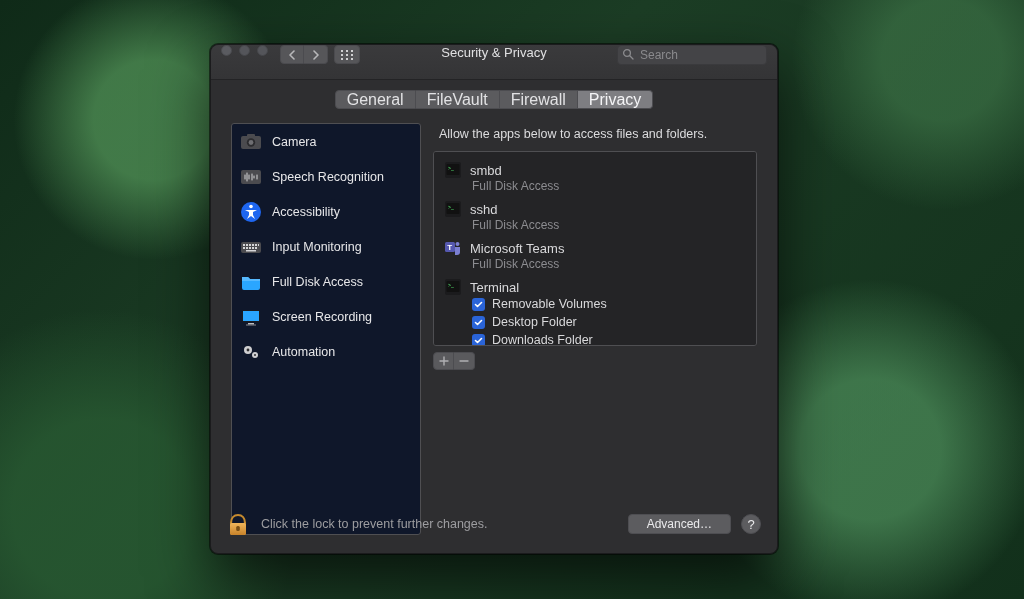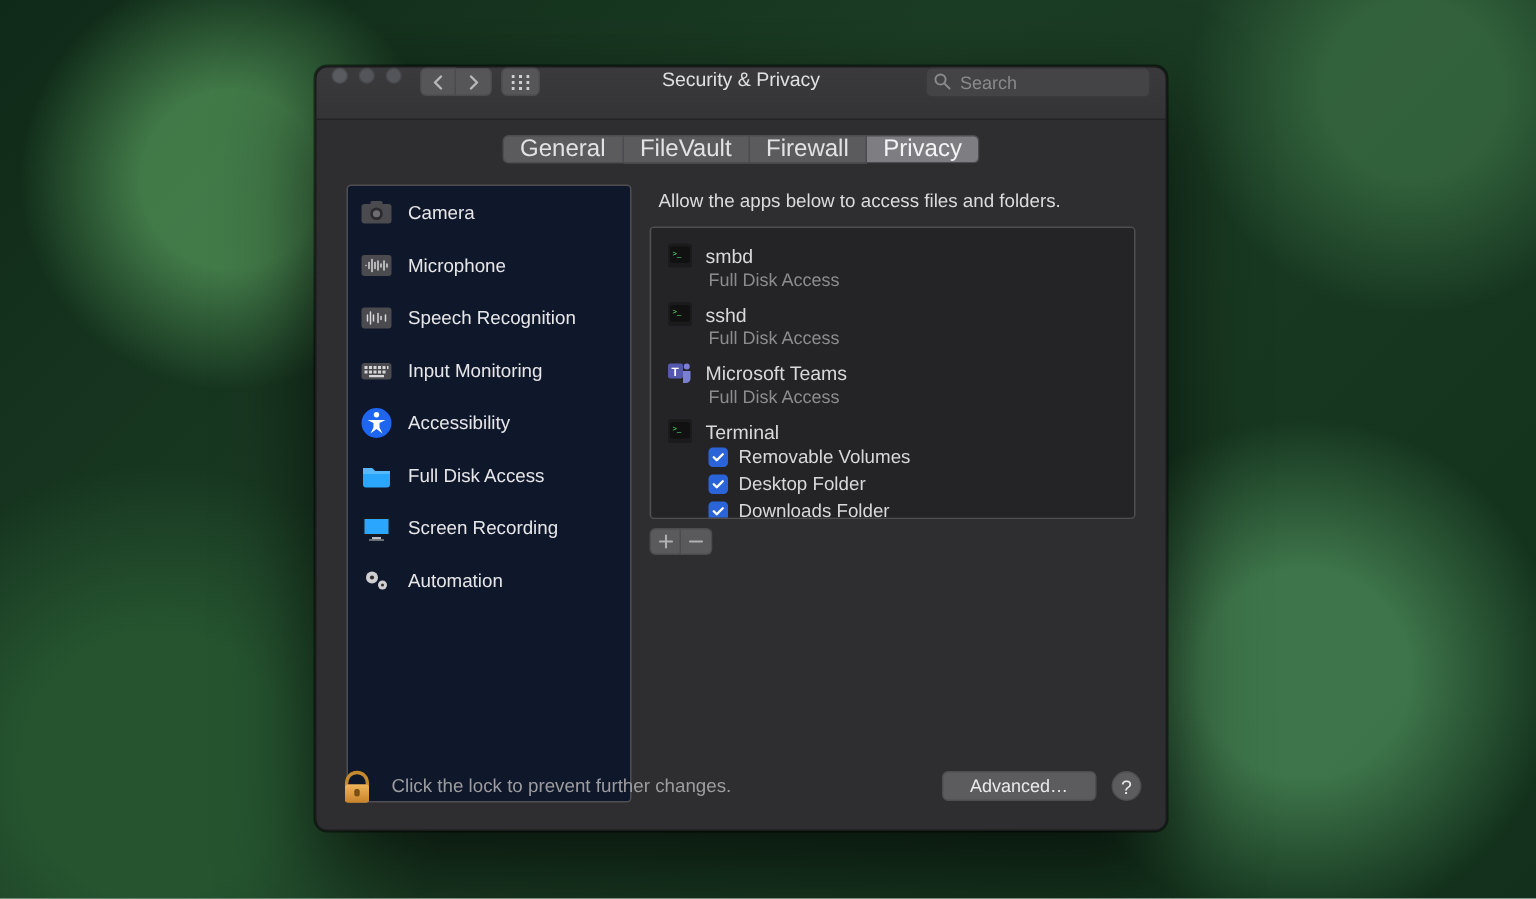--- a/index.html
+++ b/index.html
@@ -216,48 +216,40 @@
               <circle cx="11" cy="11.5" r="2.4" fill="#6e6e72"></circle>
             </svg>
           </span>
           <span>Camera</span>
         </div>
         <div class="cat">
           <span class="icon">
             <svg width="22" height="22" viewBox="0 0 22 22">
               <rect x="1" y="4" width="20" height="14" rx="2" fill="#4b4b4f"></rect>
               <g stroke="#d8d8da" stroke-width="1" stroke-linecap="round">
-                <line x1="4" y1="11" x2="4" y2="11"></line>
-                <line x1="6" y1="9" x2="6" y2="13"></line>
-                <line x1="8" y1="7" x2="8" y2="15"></line>
-                <line x1="10" y1="9" x2="10" y2="13"></line>
-                <line x1="12" y1="8" x2="12" y2="14"></line>
-                <line x1="14" y1="10" x2="14" y2="12"></line>
-                <line x1="16" y1="8" x2="16" y2="14"></line>
-                <line x1="18" y1="10" x2="18" y2="12"></line>
-              </g>
-            </svg>
-          </span>
-          <span>Microphone</span>
-        </div>
-        <div class="cat">
-          <span class="icon">
-            <svg width="22" height="22" viewBox="0 0 22 22">
-              <rect x="1" y="4" width="20" height="14" rx="2" fill="#4b4b4f"></rect>
-              <g stroke="#d8d8da" stroke-width="1" stroke-linecap="round">
                 <line x1="5" y1="9" x2="5" y2="13"></line>
                 <line x1="7" y1="7" x2="7" y2="15"></line>
                 <line x1="9" y1="9" x2="9" y2="13"></line>
                 <line x1="12" y1="8" x2="12" y2="14"></line>
                 <line x1="14" y1="10" x2="14" y2="12"></line>
                 <line x1="17" y1="9" x2="17" y2="13"></line>
               </g>
             </svg>
           </span>
           <span>Speech Recognition</span>
+        </div>
+        <div class="cat">
+          <span class="icon">
+            <svg width="22" height="22" viewBox="0 0 22 22">
+              <circle cx="11" cy="11" r="10" fill="#1e66f0"></circle>
+              <circle cx="11" cy="5.5" r="1.8" fill="#fff"></circle>
+              <path d="M5 9h12l-4 2v3l2 4-4-3-4 3 2-4v-3z" fill="#fff"></path>
+            </svg>
+          </span>
+          <span>Accessibility</span>
         </div>
         <div class="cat">
           <span class="icon">
             <svg width="22" height="22" viewBox="0 0 22 22">
               <rect x="1" y="6" width="20" height="11" rx="2" fill="#4b4b4f"></rect>
               <g fill="#d6d6d8">
                 <rect x="3" y="8" width="2" height="2"></rect>
                 <rect x="6" y="8" width="2" height="2"></rect>
                 <rect x="9" y="8" width="2" height="2"></rect>
                 <rect x="12" y="8" width="2" height="2"></rect>
@@ -266,30 +258,20 @@
                 <rect x="3" y="11" width="2" height="2"></rect>
                 <rect x="6" y="11" width="2" height="2"></rect>
                 <rect x="9" y="11" width="2" height="2"></rect>
                 <rect x="12" y="11" width="2" height="2"></rect>
                 <rect x="15" y="11" width="2" height="2"></rect>
                 <rect x="6" y="14" width="10" height="1.5"></rect>
               </g>
             </svg>
           </span>
           <span>Input Monitoring</span>
-        </div>
-        <div class="cat">
-          <span class="icon">
-            <svg width="22" height="22" viewBox="0 0 22 22">
-              <circle cx="11" cy="11" r="10" fill="#1e66f0"></circle>
-              <circle cx="11" cy="5.5" r="1.8" fill="#fff"></circle>
-              <path d="M5 9h12l-4 2v3l2 4-4-3-4 3 2-4v-3z" fill="#fff"></path>
-            </svg>
-          </span>
-          <span>Accessibility</span>
         </div>
         <div class="cat">
           <span class="icon">
             <svg width="22" height="22" viewBox="0 0 22 22">
               <path d="M2 6h6l2 2h10v9a2 2 0 0 1-2 2H4a2 2 0 0 1-2-2z" fill="#2aa6ff"></path>
               <path d="M2 6h6l2 2h10v2H2z" fill="#56b9ff"></path>
             </svg>
           </span>
           <span>Full Disk Access</span>
         </div>

